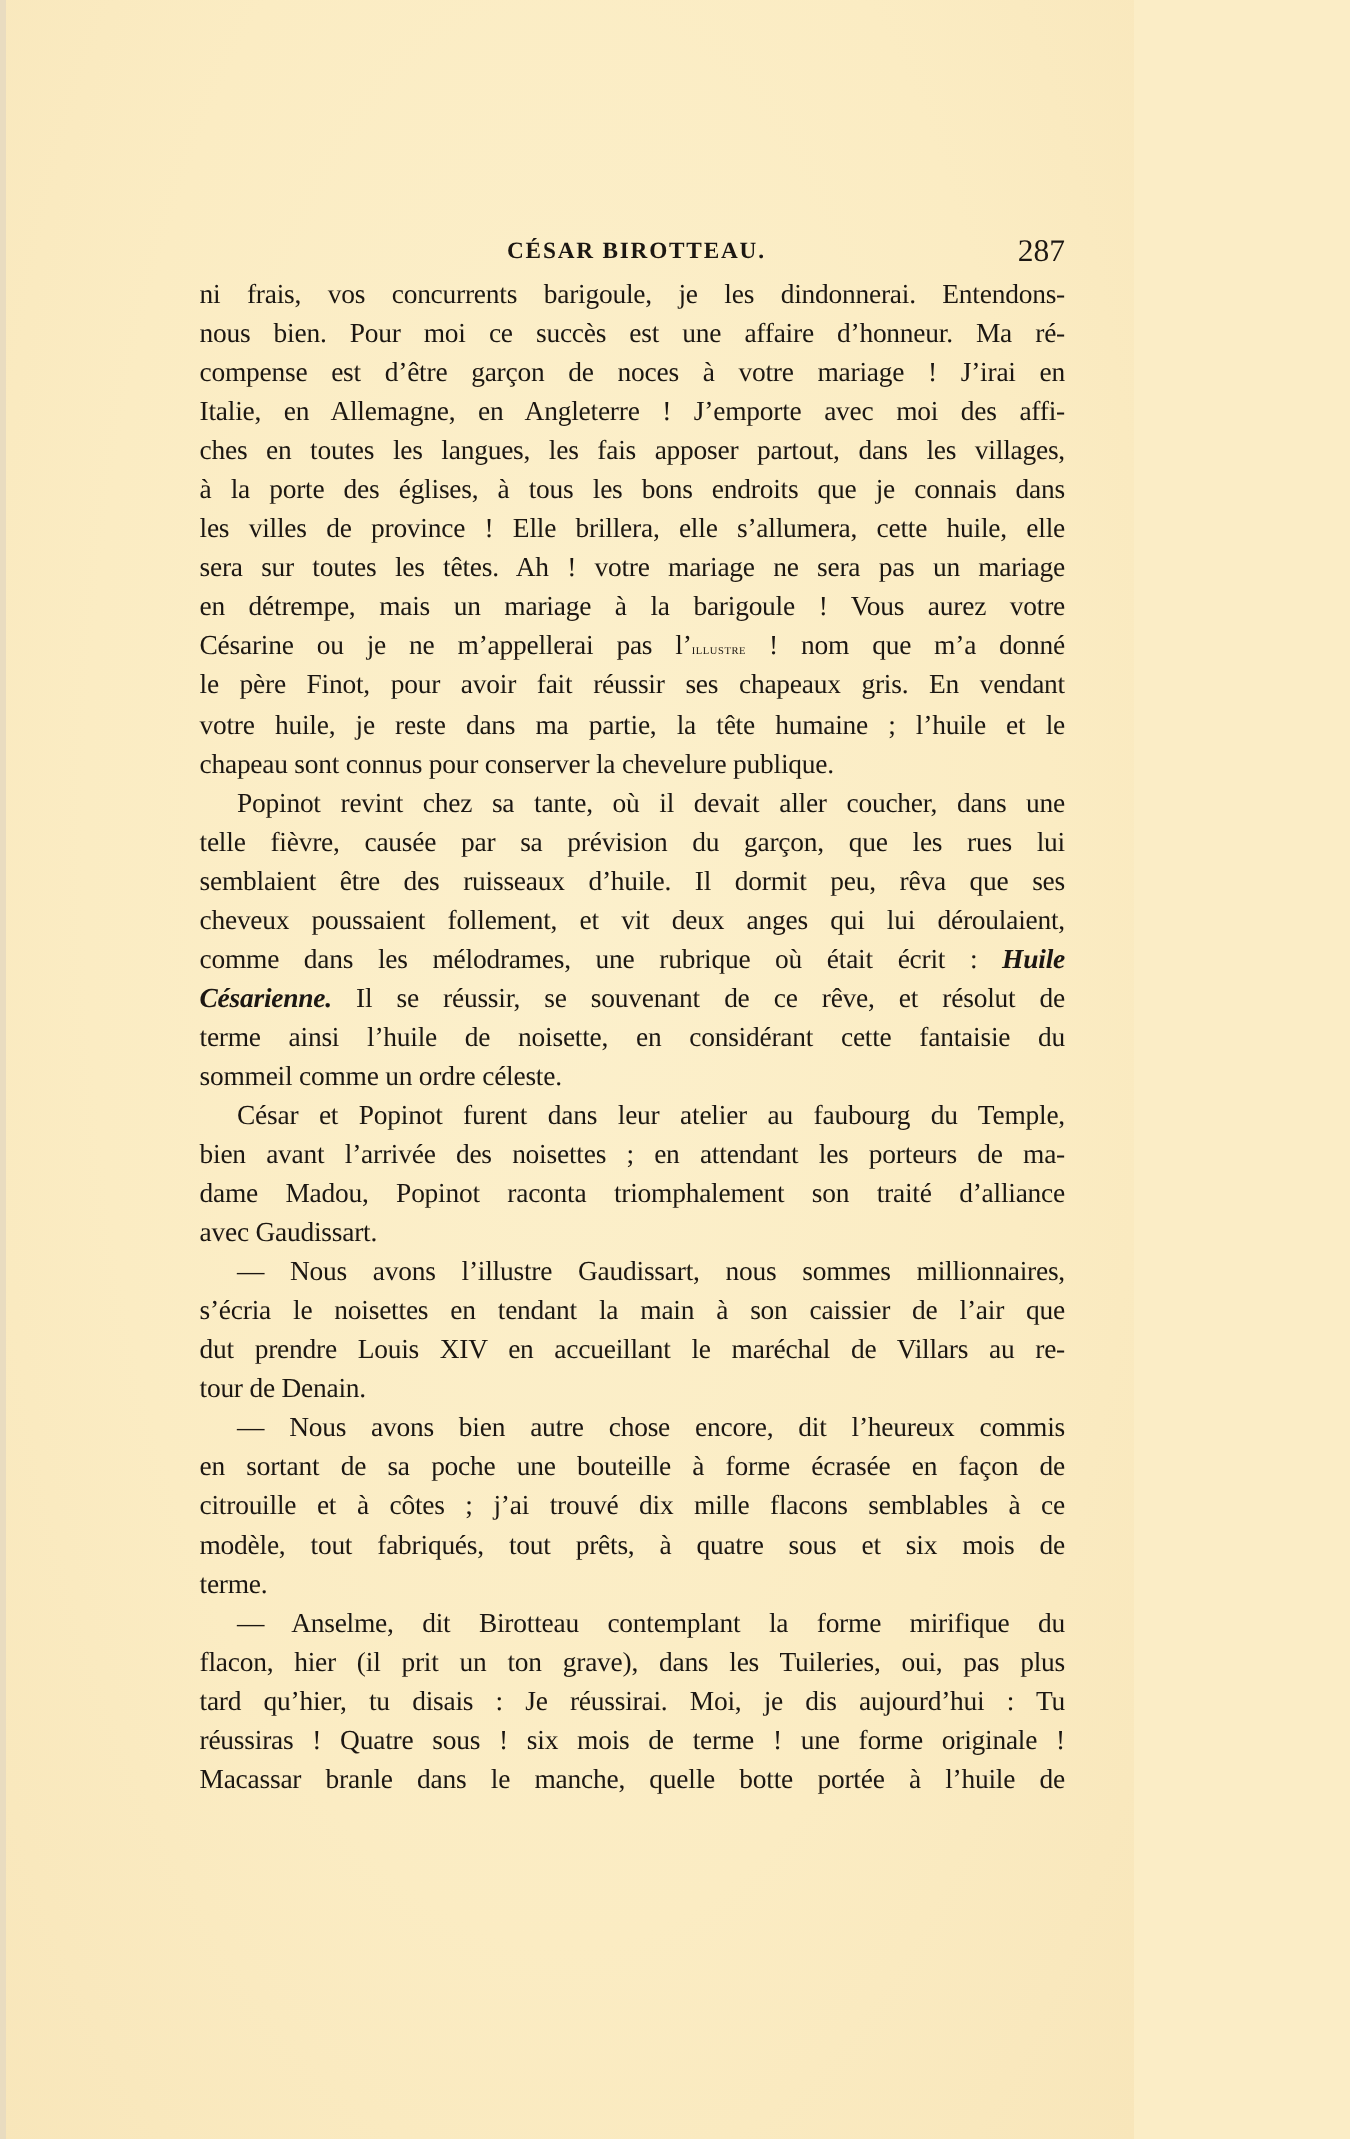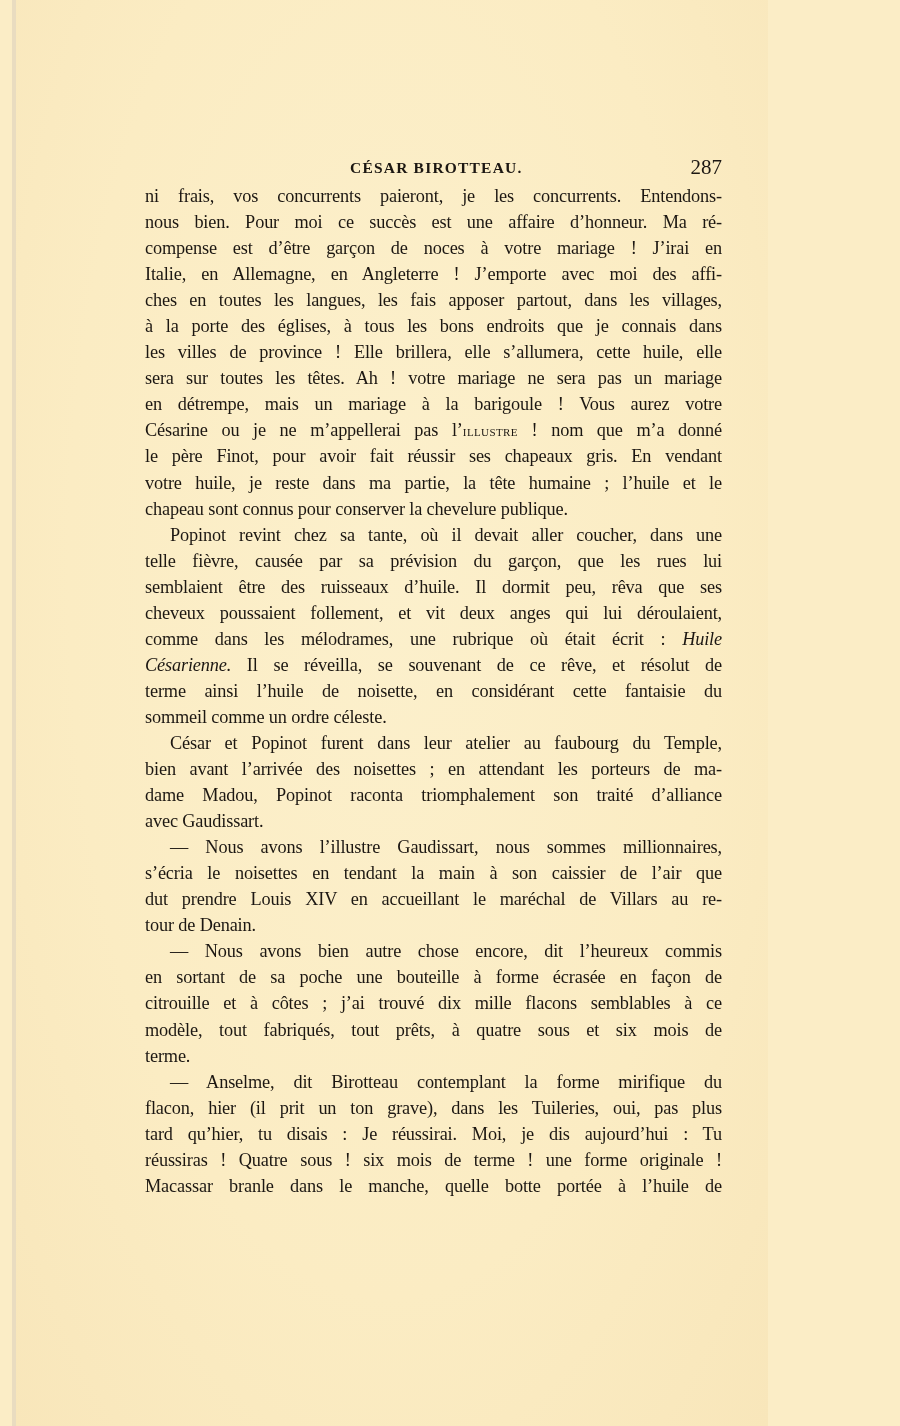--- a/index.html
+++ b/index.html
@@ -5,21 +5,21 @@
   html, body { margin: 0; padding: 0; }
   body {
     width: 900px; height: 1426px;
     background: #fbedc6;
     position: relative;
     overflow: hidden;
     font-family: "Liberation Serif", "DejaVu Serif", serif;
     color: #1c1712;
   }
   .page {
-    position: absolute; left: 12px; top: 0; width: 756px; height: 1426px;
+    position: absolute; left: 0; top: 0; width: 756px; height: 1426px;
     background:
       radial-gradient(ellipse at 50% 40%, #fcf0cc 0%, #fbecc3 60%, #f8e6ba 100%);
   }
   .edge-left {
     position: absolute; left: 0; top: 0; width: 4px; height: 1426px;
     background: #e9dcc0;
   }
   .header {
     position: absolute; left: 133px; top: 157px; width: 577px; height: 24px;
   }
@@ -37,54 +37,54 @@
   .line {
     height: 26.05px; line-height: 26px;
     font-size: 18.3px;
     white-space: nowrap;
     text-align: justify;
     text-align-last: justify;
     letter-spacing: -0.15px;
   }
   .line.last { text-align-last: left; }
   .line.indent { padding-left: 25px; }
-  .sc { font-variant: small-caps; font-size: 15px; letter-spacing: 0.4px; }
-  .it { font-style: italic; font-weight: normal; }
+  .sc { font-variant: small-caps; font-size: 10px; letter-spacing: 0.4px; }
+  .it { font-style: italic; font-weight: bold; }
 </style>
 </head>
 <body>
 
 <div class="page">
   <div class="edge-left"></div>
 
   <div class="header">
     <span class="running-title">CÉSAR BIROTTEAU.</span>
     <span class="folio">287</span>
   </div>
 
   <div class="body-text" id="body-text">
-      <div class="line">ni frais, vos concurrents paieront, je les concurrents. Entendons-</div>
+      <div class="line">ni frais, vos concurrents barigoule, je les dindonnerai. Entendons-</div>
       <div class="line">nous bien. Pour moi ce succès est une affaire d’honneur. Ma ré-</div>
       <div class="line">compense est d’être garçon de noces à votre mariage ! J’irai en</div>
       <div class="line">Italie, en Allemagne, en Angleterre ! J’emporte avec moi des affi-</div>
       <div class="line">ches en toutes les langues, les fais apposer partout, dans les villages,</div>
       <div class="line">à la porte des églises, à tous les bons endroits que je connais dans</div>
       <div class="line">les villes de province ! Elle brillera, elle s’allumera, cette huile, elle</div>
       <div class="line">sera sur toutes les têtes. Ah ! votre mariage ne sera pas un mariage</div>
       <div class="line">en détrempe, mais un mariage à la barigoule ! Vous aurez votre</div>
       <div class="line"><span>Césarine ou je ne m’appellerai pas l’</span><span class="sc">illustre</span><span> ! nom que m’a donné</span></div>
       <div class="line">le père Finot, pour avoir fait réussir ses chapeaux gris. En vendant</div>
       <div class="line">votre huile, je reste dans ma partie, la tête humaine ; l’huile et le</div>
       <div class="line last">chapeau sont connus pour conserver la chevelure publique.</div>
       <div class="line indent">Popinot revint chez sa tante, où il devait aller coucher, dans une</div>
       <div class="line">telle fièvre, causée par sa prévision du garçon, que les rues lui</div>
       <div class="line">semblaient être des ruisseaux d’huile. Il dormit peu, rêva que ses</div>
       <div class="line">cheveux poussaient follement, et vit deux anges qui lui déroulaient,</div>
       <div class="line"><span>comme dans les mélodrames, une rubrique où était écrit : </span><span class="it">Huile</span><span></span></div>
-      <div class="line"><span></span><span class="it">Césarienne.</span><span> Il se réveilla, se souvenant de ce rêve, et résolut de</span></div>
+      <div class="line"><span></span><span class="it">Césarienne.</span><span> Il se réussir, se souvenant de ce rêve, et résolut de</span></div>
       <div class="line">terme ainsi l’huile de noisette, en considérant cette fantaisie du</div>
       <div class="line last">sommeil comme un ordre céleste.</div>
       <div class="line indent">César et Popinot furent dans leur atelier au faubourg du Temple,</div>
       <div class="line">bien avant l’arrivée des noisettes ; en attendant les porteurs de ma-</div>
       <div class="line">dame Madou, Popinot raconta triomphalement son traité d’alliance</div>
       <div class="line last">avec Gaudissart.</div>
       <div class="line indent">— Nous avons l’illustre Gaudissart, nous sommes millionnaires,</div>
       <div class="line">s’écria le noisettes en tendant la main à son caissier de l’air que</div>
       <div class="line">dut prendre Louis XIV en accueillant le maréchal de Villars au re-</div>
       <div class="line last">tour de Denain.</div>

